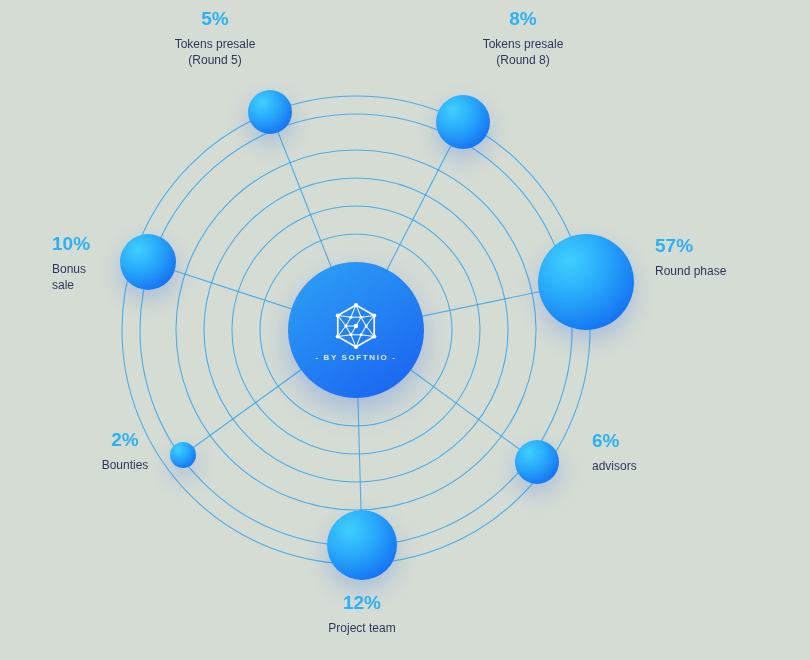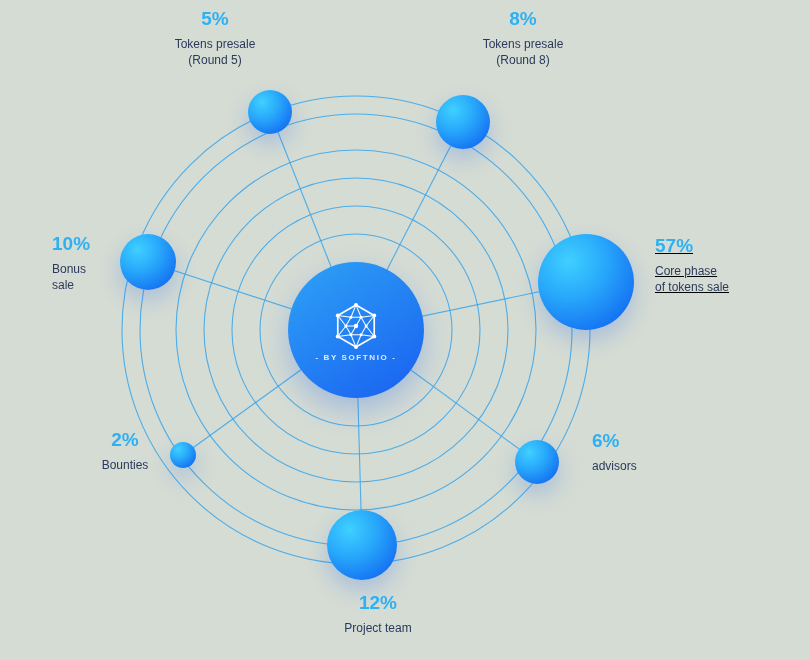--- a/index.html
+++ b/index.html
@@ -46,25 +46,25 @@
   .brand{
     font-size:8px;font-weight:700;letter-spacing:1.6px;
     color:rgba(255,255,255,.85);white-space:nowrap;
   }
 
   .label{position:absolute;line-height:1.4;}
   .pct{color:var(--accent);font-size:19px;font-weight:700;margin-bottom:3px;}
   .line{color:var(--label);font-size:12px;font-weight:500;}
   .l-round1{left:135px;top:6px;width:160px;text-align:center;}
   .l-round2{left:448px;top:6px;width:150px;text-align:center;}
-  .l-core{left:655px;top:233px;width:150px;text-align:left;text-decoration:underline;}
+  .l-core{left:655px;top:233px;width:150px;text-align:left;}
   .l-bonus{left:52px;top:231px;width:110px;text-align:left;}
   .l-bounties{left:70px;top:427px;width:110px;text-align:center;}
   .l-partners{left:592px;top:428px;width:150px;text-align:left;}
-  .l-team{left:292px;top:590px;width:172px;text-align:center;}
+  .l-team{left:276px;top:590px;width:172px;text-align:center;}
 </style>
 </head>
 <body>
 
 <div class="stage">
 
   <svg class="orbits" viewBox="0 0 810 660">
     <circle cx="356" cy="330" r="96"></circle>
     <circle cx="356" cy="330" r="124"></circle>
     <circle cx="356" cy="330" r="152"></circle>
@@ -137,22 +137,21 @@
   </div>
 
   <div class="label l-round2">
     <div class="pct">8%</div>
     <div class="line">Tokens presale</div>
     <div class="line">(Round 8)</div>
   </div>
 
   <div class="label l-core">
     <div class="pct">57%</div>
-    <div class="line">Core phase</div>
-    <div class="line">of tokens sale</div>
+    <div class="line">Round phase</div>
   </div>
 
   <div class="label l-bonus">
     <div class="pct">10%</div>
     <div class="line">Bonus</div>
     <div class="line">sale</div>
   </div>
 
   <div class="label l-bounties">
     <div class="pct">2%</div>

